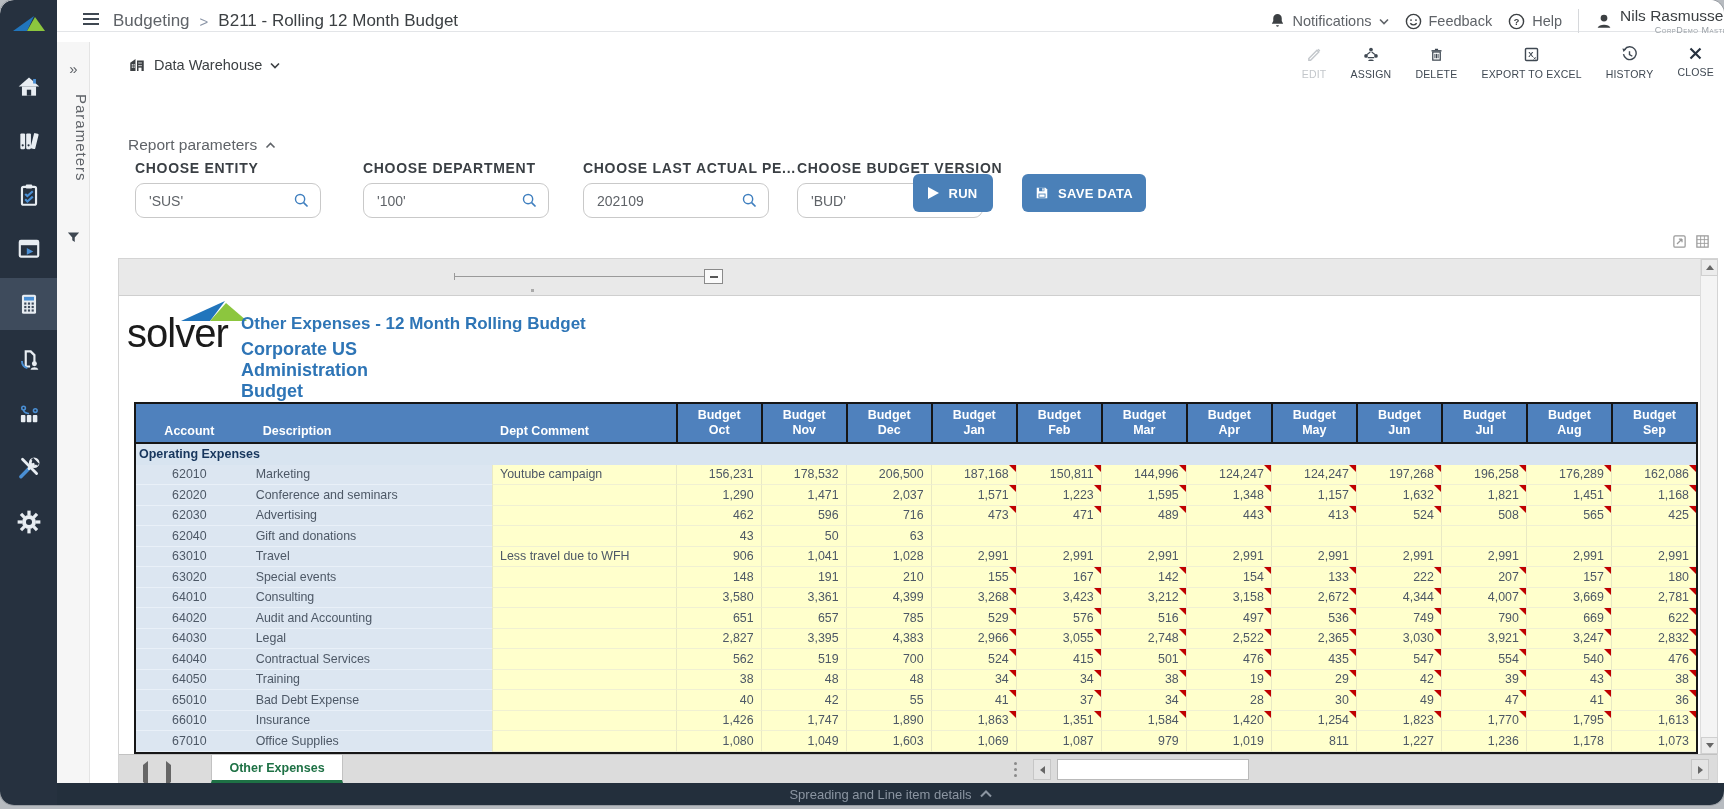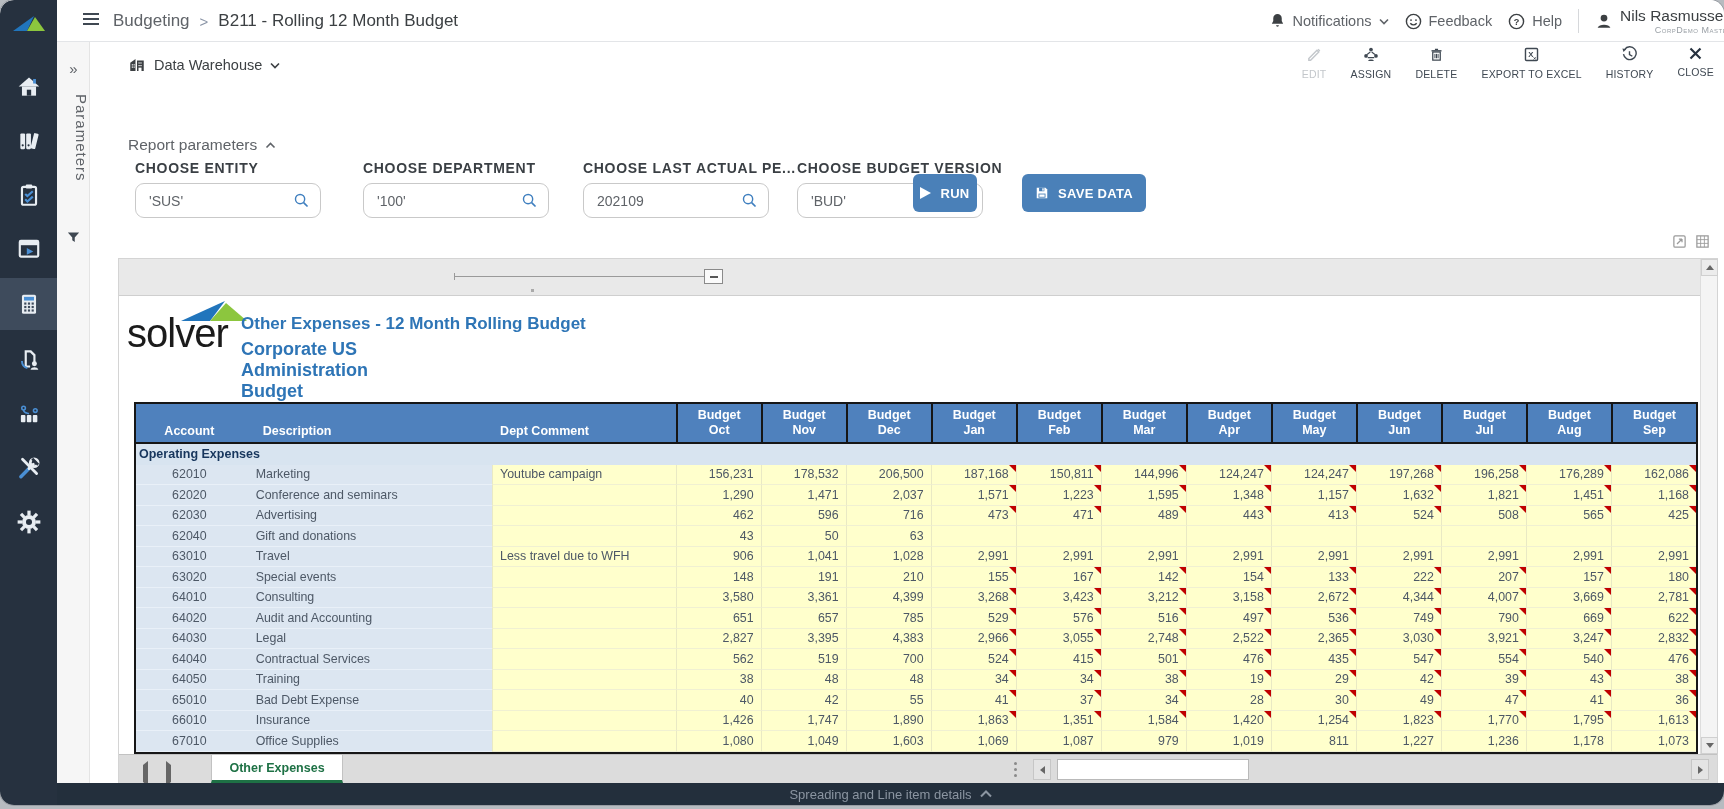--- a/index.html
+++ b/index.html
@@ -6,21 +6,21 @@
   html,body { width:1724px; height:809px; background:#b7bbc0; font-family:"Liberation Sans","DejaVu Sans",sans-serif; overflow:hidden; }
   .window { position:absolute; top:0; left:0; width:1724px; height:805px; background:#fff; border-radius:14px; overflow:hidden; box-shadow:0 0 0 1px #989da3; }
 
   
   .sidebar { position:absolute; left:0; top:0; width:57px; height:805px; background:#26313f; border-top-left-radius:14px; }
   .logo-box { position:absolute; left:0; top:0; width:57px; height:48px; display:flex; align-items:center; justify-content:center; }
   .side-item { position:absolute; left:0; width:57px; height:50px; display:flex; align-items:center; justify-content:center; cursor:pointer; }
   .side-item.active { background:#3e4b5c; height:52px; }
 
   
-  .topbar { position:absolute; left:57px; top:0; width:1667px; height:42px; background:#fff; border-bottom:1px solid #e3e5e8; border-top-right-radius:14px; }
+  .topbar { position:absolute; left:57px; top:0; width:1667px; height:32px; background:#fff; border-bottom:1px solid #e3e5e8; border-top-right-radius:14px; }
   .hamburger { position:absolute; left:26px; top:13px; width:16px; height:14px; cursor:pointer; }
   .hamburger span { display:block; width:16px; height:2px; background:#3f4852; margin-bottom:3px; }
   .breadcrumb { position:absolute; left:56px; top:0; height:42px; display:flex; align-items:center; gap:10px; font-size:17px; }
   .bc-section { color:#5f6368; }
   .bc-sep { color:#8a94a6; font-size:15px; }
   .bc-page { color:#3c4043; }
   .topbar-right { position:absolute; right:-8px; top:0; height:42px; display:flex; align-items:center; gap:16px; }
   .tb-item { display:flex; align-items:center; gap:7px; color:#5f6368; font-size:14.5px; cursor:pointer; white-space:nowrap; }
   .tb-divider { width:1px; height:24px; background:#d6d8db; }
   .user-block { display:flex; flex-direction:column; align-items:flex-end; line-height:1.15; }
@@ -458,21 +458,21 @@
       <span class="f-value">'BUD'</span>
       <span>
           <svg width="17" height="17" viewBox="0 0 24 24">
             <circle cx="10" cy="10" r="6.5" fill="none" stroke="#3f7fbf" stroke-width="2"></circle>
             <path d="M15 15l5.5 5.5" stroke="#3f7fbf" stroke-width="2.4"></path>
           </svg>
         </span>
     </div>
   </div>
 
-  <div class="btn" style="left:913px;width:64px">
+  <div class="btn" style="left:913px;width:80px">
     <span>
         <svg width="11" height="12" viewBox="0 0 11 12">
           <polygon points="0,0 11,6 0,12" fill="#fff"></polygon>
         </svg>
       </span>
     <span>RUN</span>
   </div>
   <div class="btn" style="left:1022px;width:124px">
     <span>
         <svg width="14" height="14" viewBox="0 0 24 24" fill="#fff">

